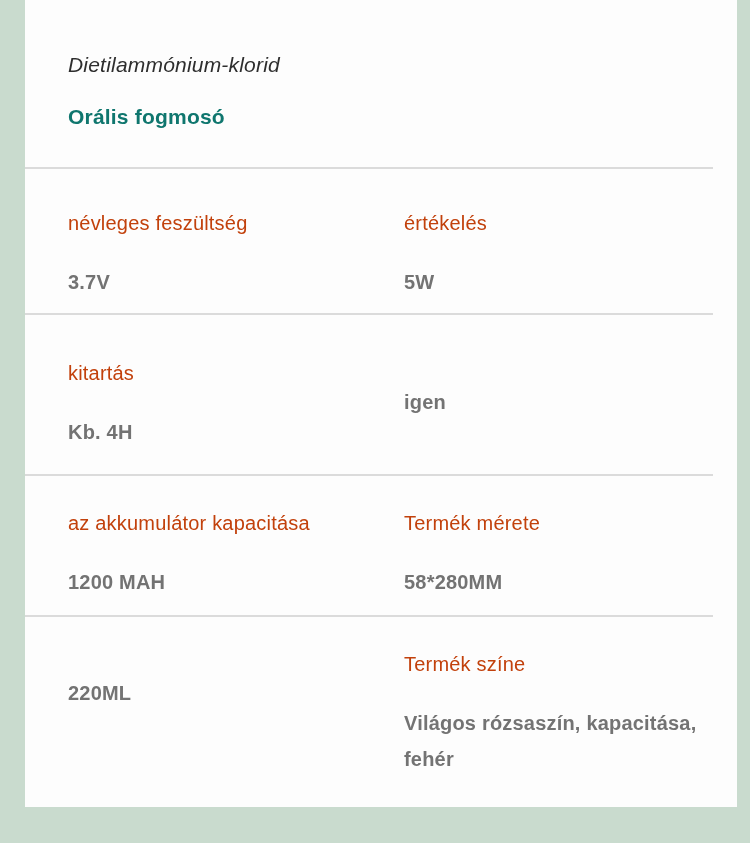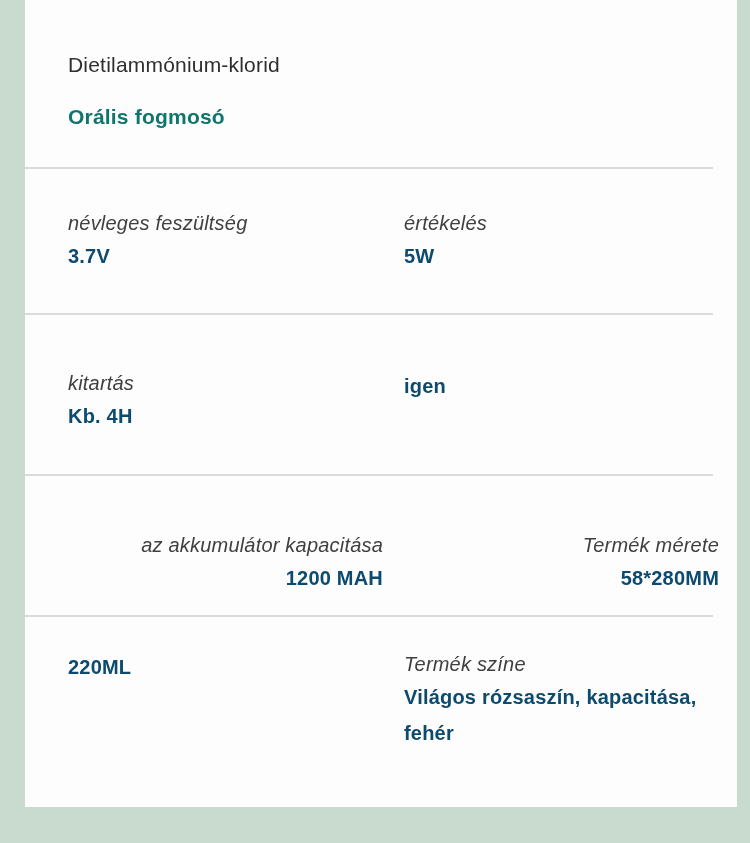--- a/index.html
+++ b/index.html
@@ -26,20 +26,21 @@
   }
   .title {
     position: absolute;
     left: 43px;
     top: 52px;
     font-size: 21px;
     line-height: 26px;
     color: #2e2e2e;
     letter-spacing: 0.2px;
     white-space: nowrap;
+    font-style: italic;
   }
   .subtitle {
     position: absolute;
     left: 43px;
     top: 104px;
     font-size: 21px;
     line-height: 26px;
     font-weight: 700;
     color: #0f766e;
     letter-spacing: 0.2px;
@@ -57,37 +58,36 @@
   .d3 { top: 474px; }
   .d4 { top: 615px; }
 
   .spec-col {
     position: absolute;
     width: 315px;
   }
   .col-left  { left: 43px; }
   .col-right { left: 379px; }
   .r2 { top: 208px; }
-  .r3 { top: 368px; }
-  .r4 { top: 530px; text-align: right; }
+  .r3 { top: 358px; }
+  .r4 { top: 508px; }
   .r5 { top: 649px; }
 
   .spec-label {
     font-size: 20px;
     line-height: 30px;
-    color: #404040;
+    color: #c2410c;
     letter-spacing: 0.2px;
-    font-style: italic;
   }
   .spec-value {
-    margin-top: 0;
+    margin-top: 26px;
     font-size: 20px;
     line-height: 36px;
     font-weight: 700;
-    color: #0c4a6e;
+    color: #737373;
     letter-spacing: 0.2px;
   }
 </style>
 </head>
 <body>
 
 <div class="stage">
   <div class="card">
 
     <div class="title">Dietilammónium-klorid</div>

